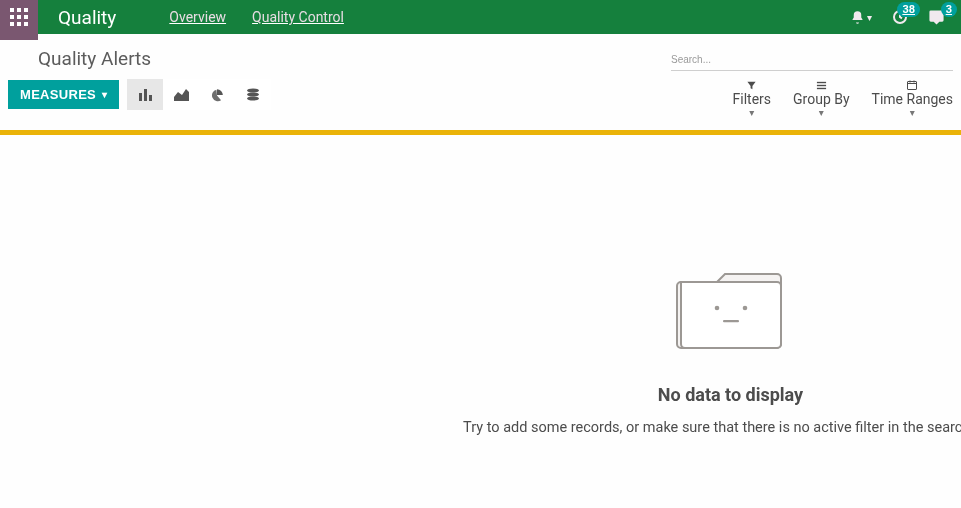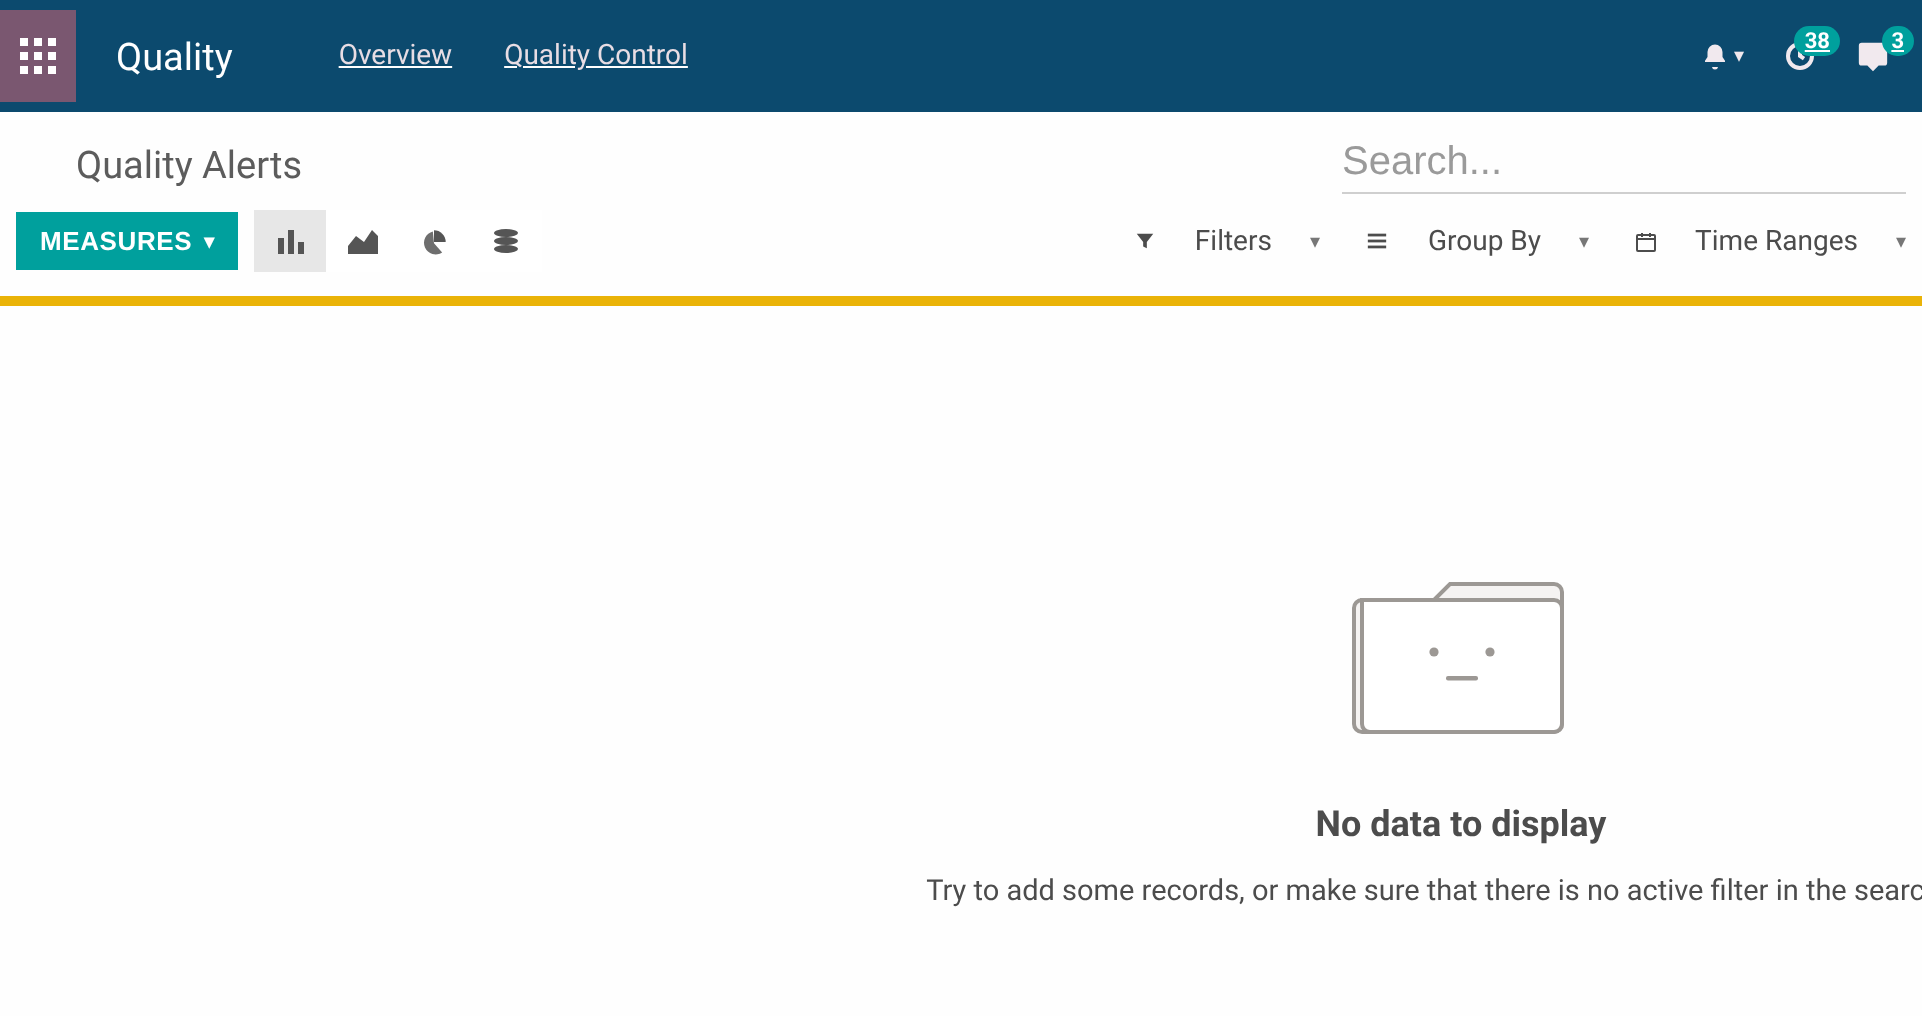--- a/index.html
+++ b/index.html
@@ -7,22 +7,22 @@
     font-family: -apple-system, BlinkMacSystemFont, "Segoe UI", Roboto, "Helvetica Neue", Arial, sans-serif;
     background: #fefefe;
     width: 961px;
     height: 508px;
     overflow: hidden;
     color: #4c4c4c;
   }
 
   
   .topnav {
-    background: #0c4a6e;
-    height: 56px;
+    background: #15803d;
+    height: 34px;
     display: flex;
     align-items: center;
     color: #fff;
   }
   .apps-btn {
     width: 38px; height: 46px;
     display: flex; align-items: center; justify-content: center;
     background: #7a5770;
     cursor: pointer;
   }
@@ -83,30 +83,30 @@
   }
   .search-wrap {
     width: 282px;
     border-bottom: 1px solid #cfcfcf;
     padding: 3px 0;
   }
   .search-input {
     border: none;
     outline: none;
     width: 100%;
-    font-size: 20px;
+    font-size: 10px;
     color: #6b6b6b;
     background: transparent;
   }
   .search-input::placeholder { color: #9a9a9a; }
 
   
   .toolbar {
     display: flex;
-    align-items: center;
+    align-items: flex-start;
     justify-content: space-between;
     padding: 6px 8px 12px 8px;
   }
   .tb-left { display: flex; align-items: center; gap: 0; }
   .measures-btn {
     background: #00a09d;
     color: #fff;
     font-weight: 700;
     font-size: 13px;
     padding: 7px 12px;
@@ -121,24 +121,25 @@
     width: 36px; height: 31px;
     display: flex; align-items: center; justify-content: center;
     background: #fff;
     border: none;
     color: #555;
     cursor: pointer;
   }
   .view-btn.active { background: #e7e7e7; }
   .tb-right { display: flex; align-items: center; gap: 22px; }
   .filter-btn {
-    display: flex; align-items: center; gap: 19px;
+    display: flex; align-items: center; gap: 0;
     color: #4c4c4c;
     font-size: 14px;
     cursor: pointer;
+    flex-direction: column;
   }
   .filter-btn .caret { font-size: 10px; color: #777; }
 
   
   .content {
     border-top: 5px solid #eab308;
     height: calc(508px - 46px - 46px - 50px);
     background: #fefefe;
     position: relative;
   }

